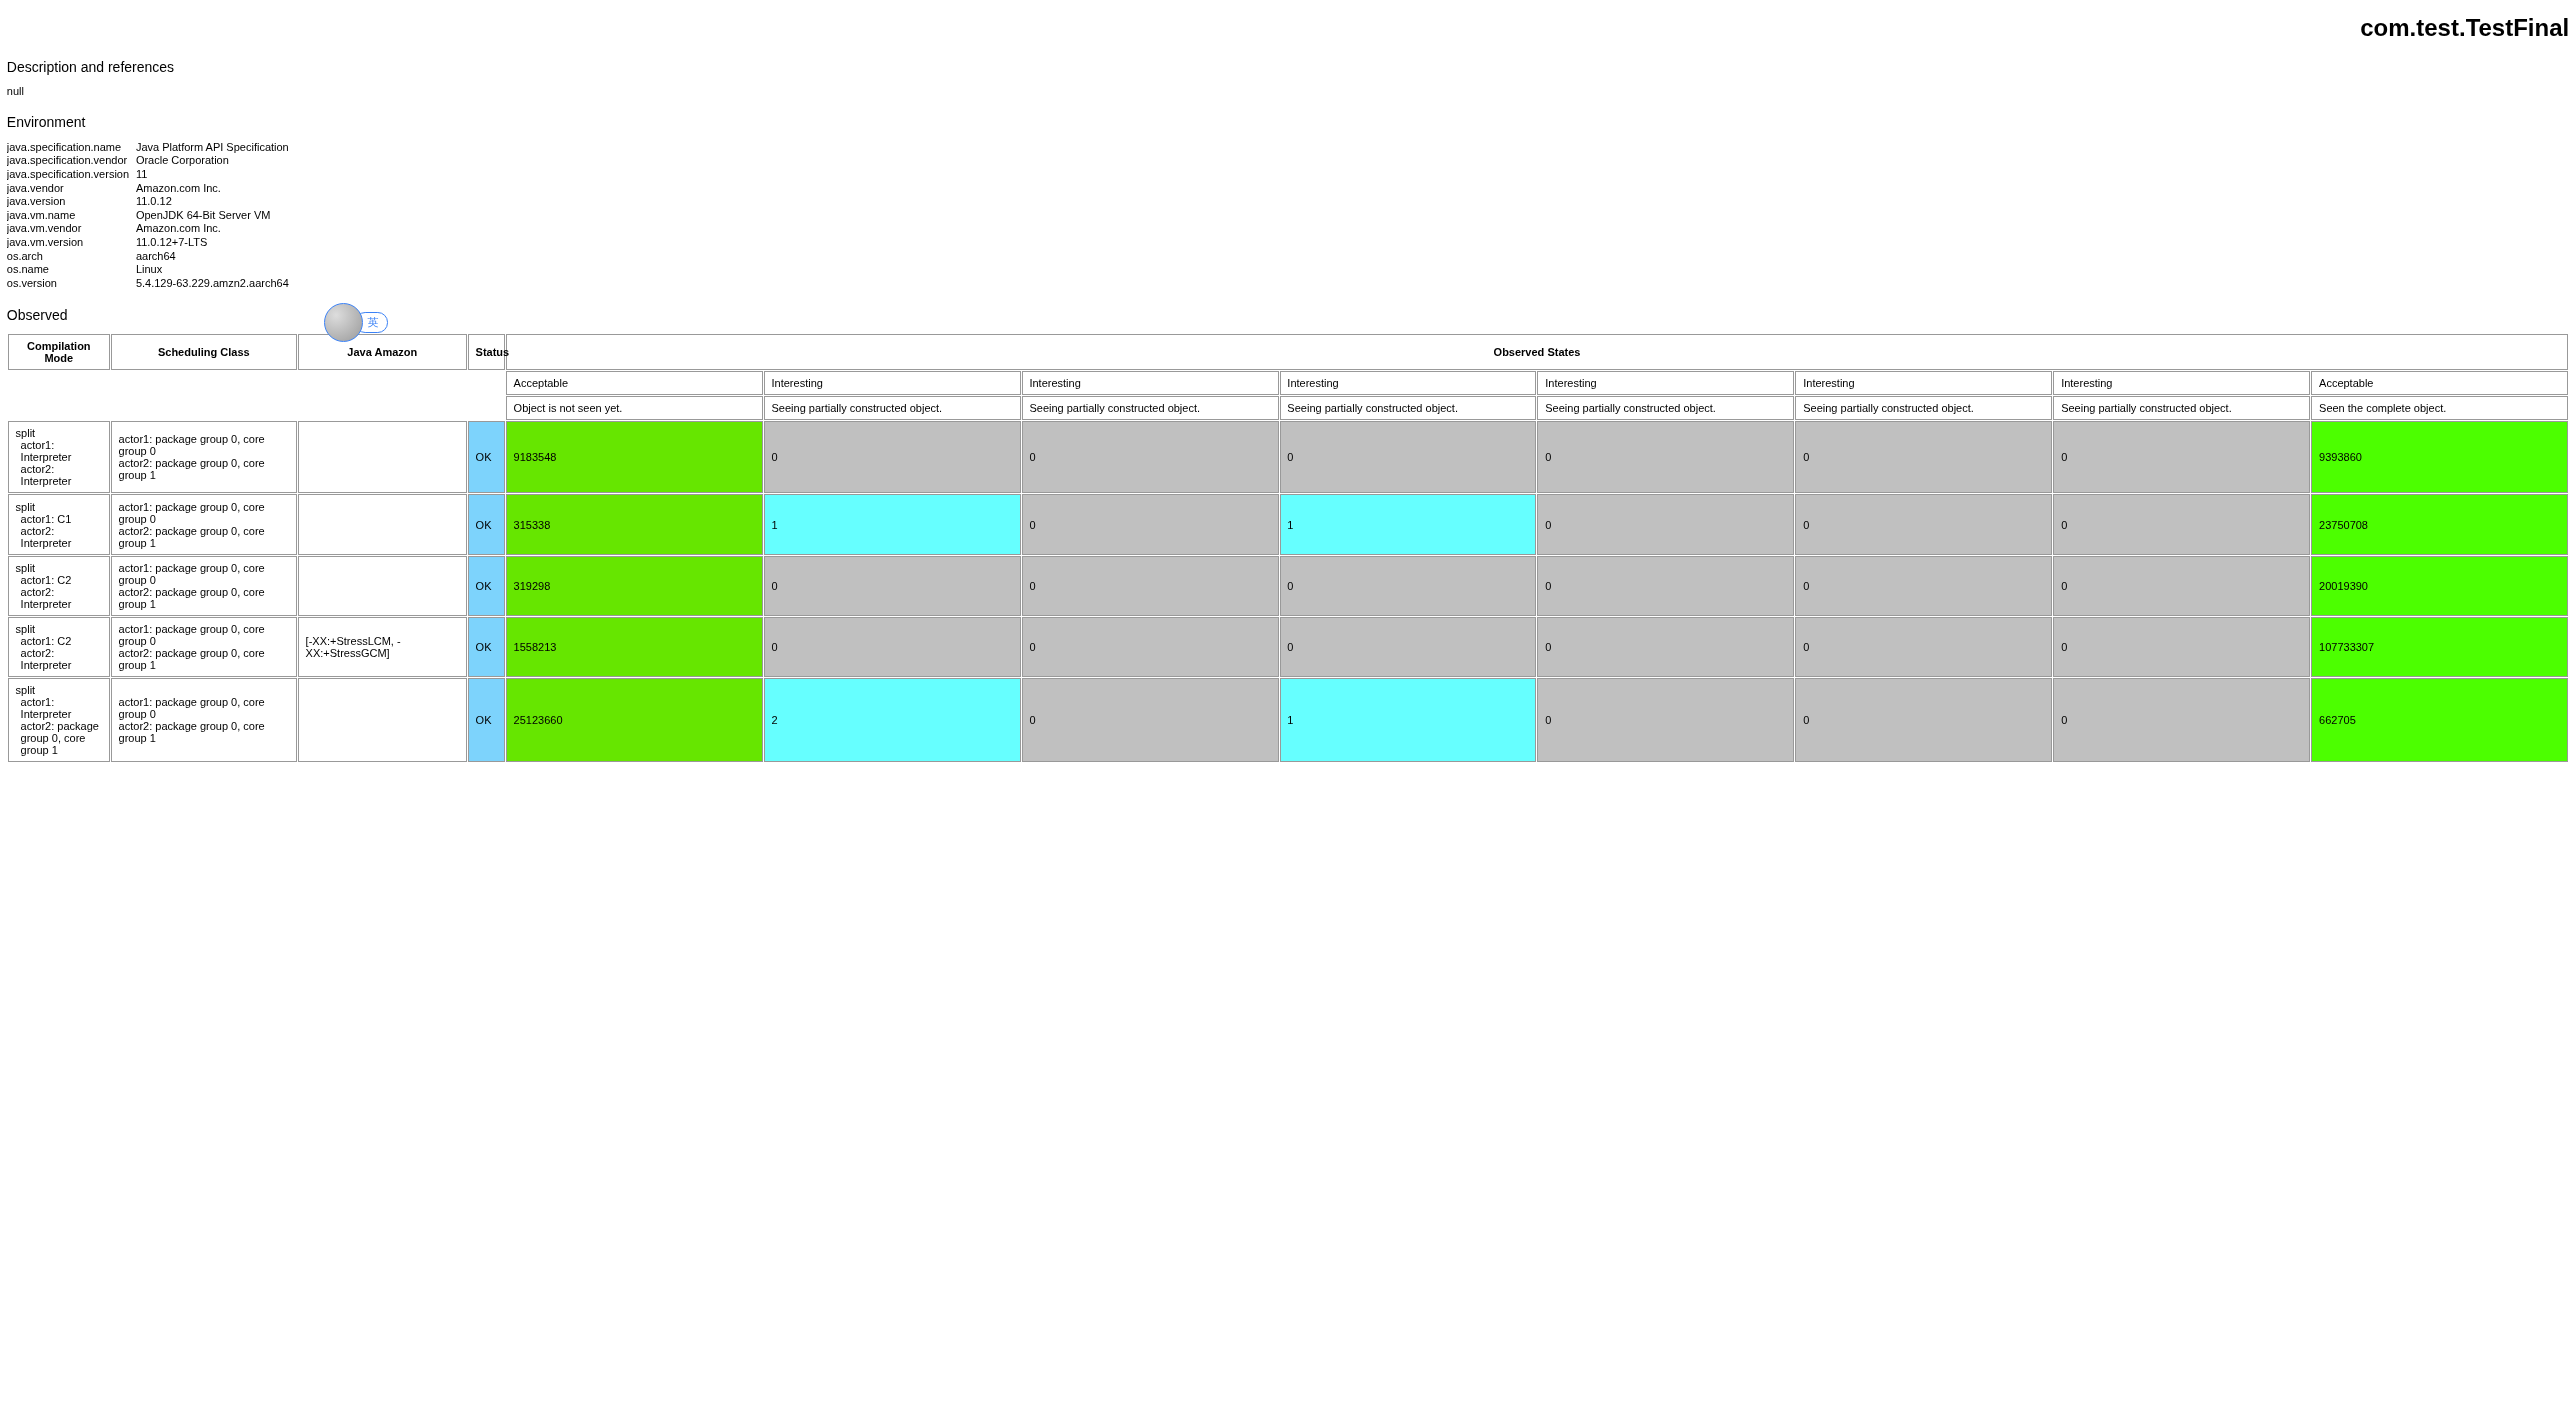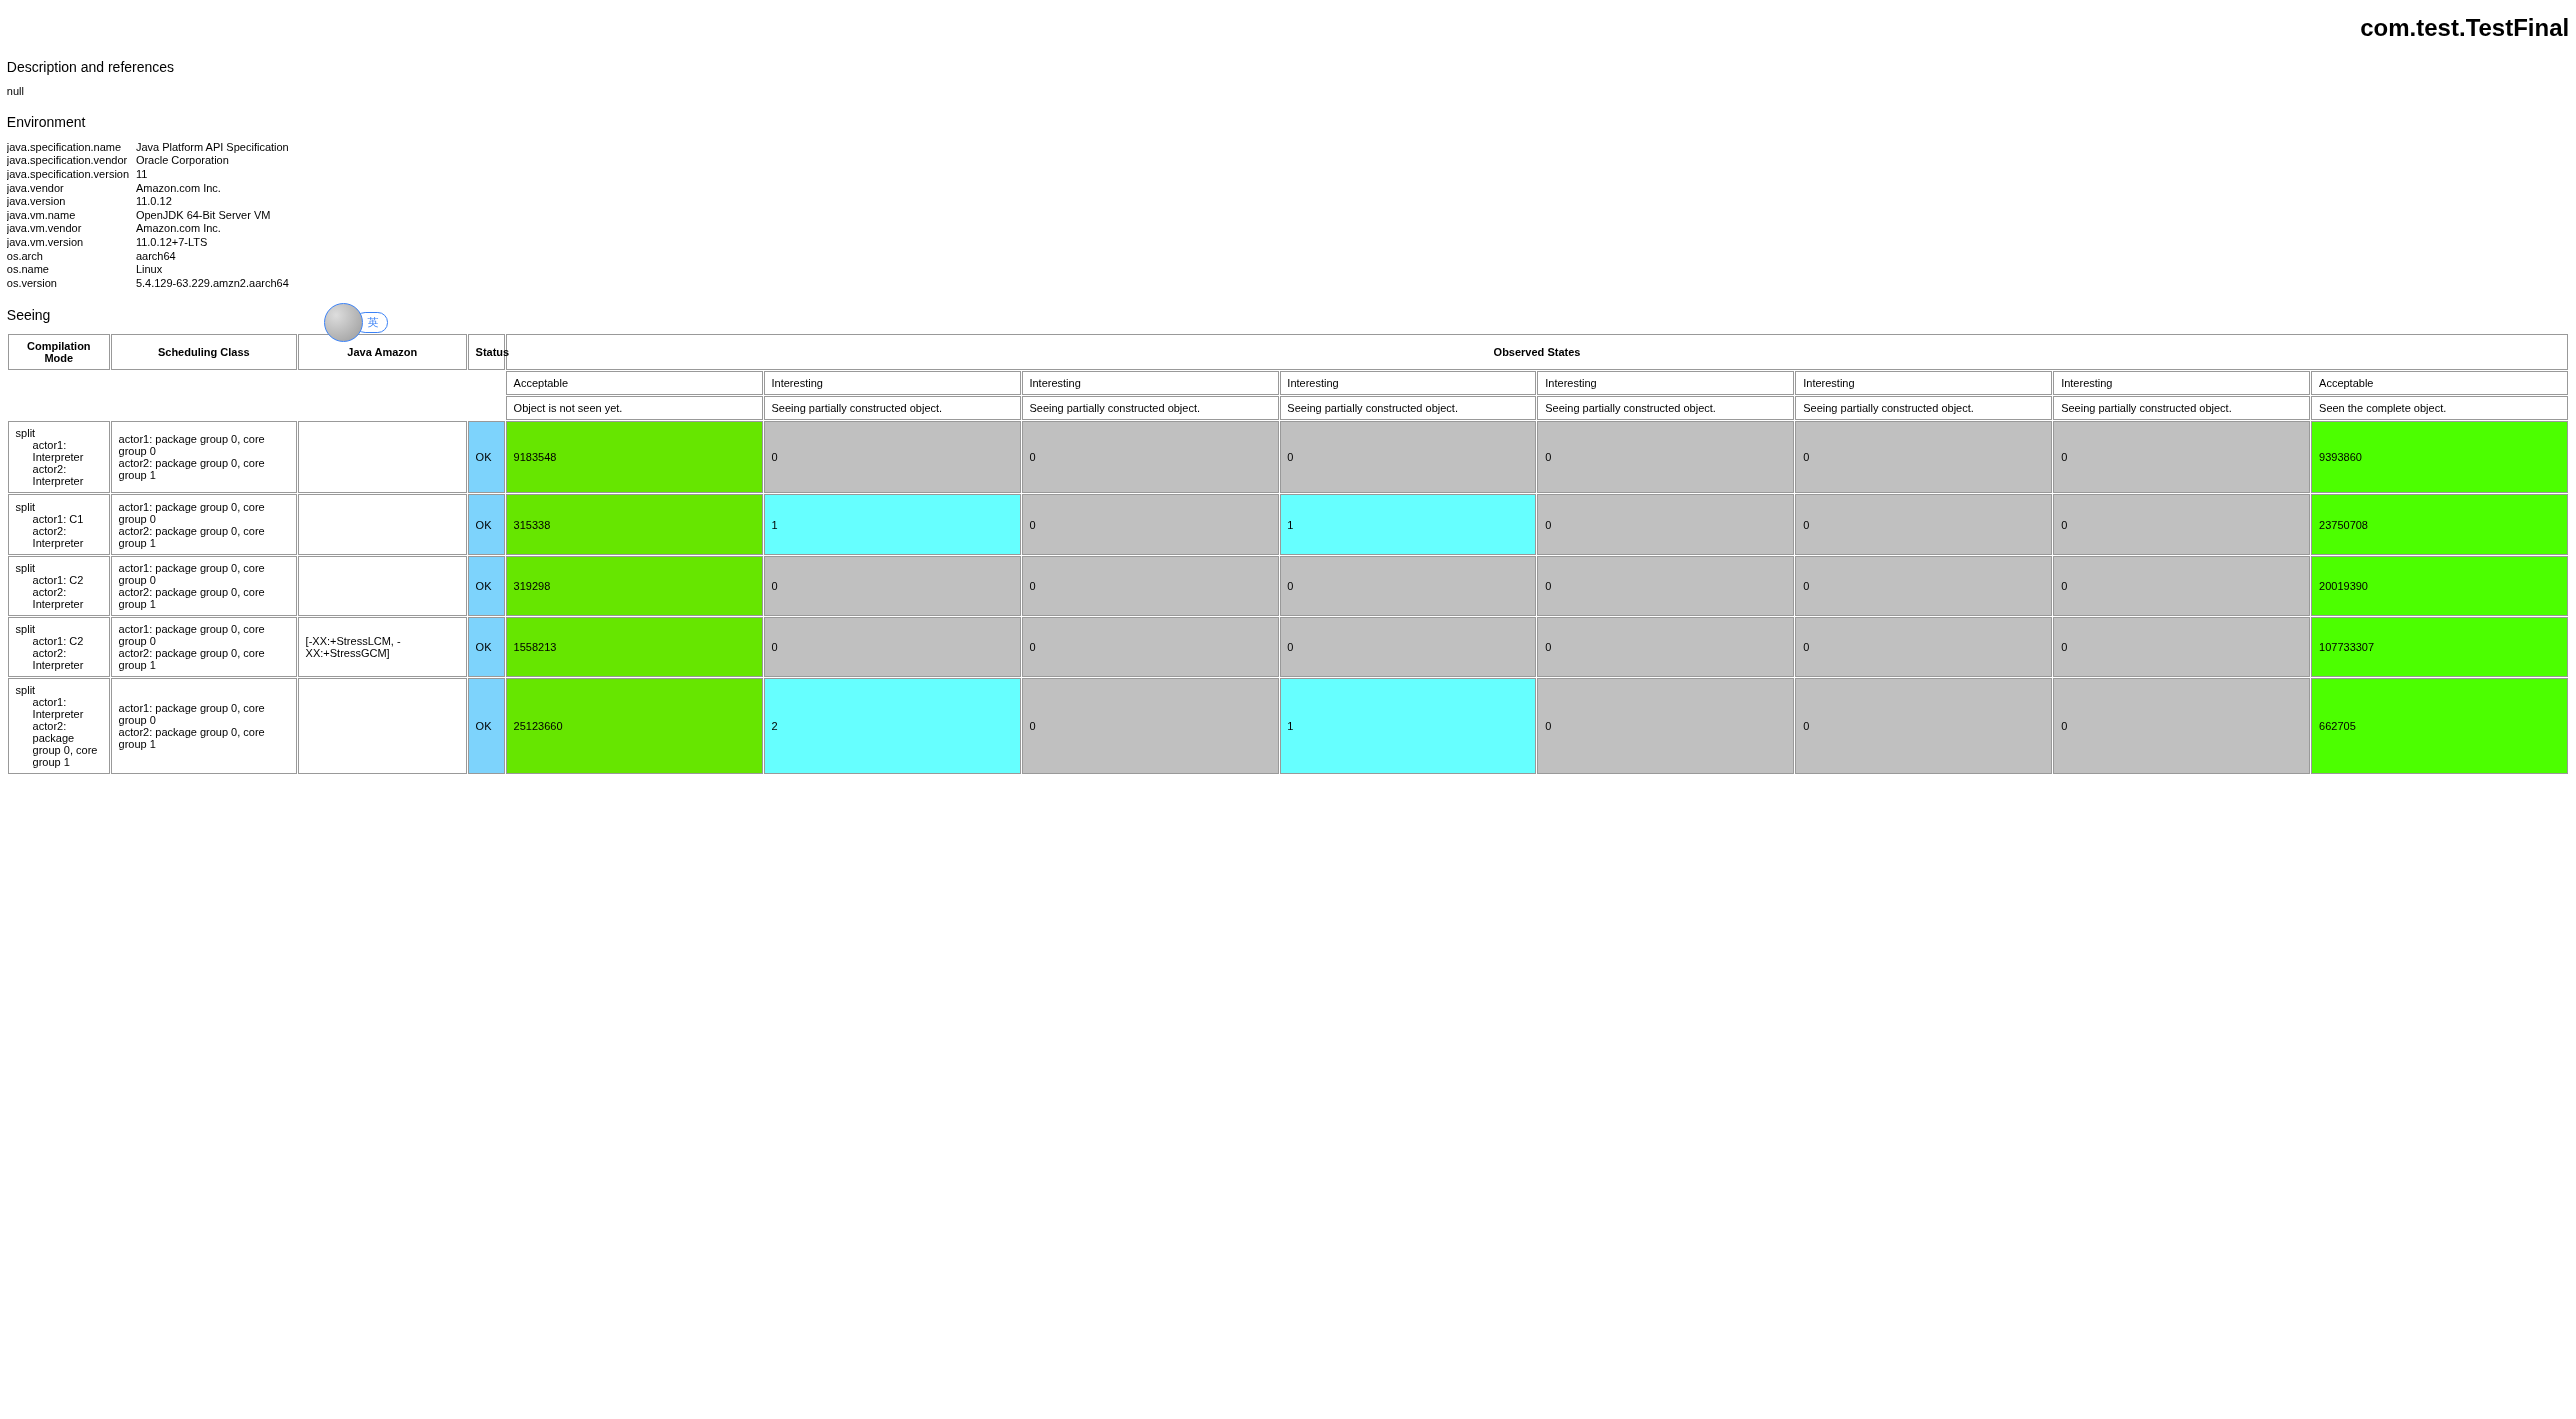--- a/index.html
+++ b/index.html
@@ -43,21 +43,21 @@
   .interp-cell { text-align:left; }
   .desc-cell { text-align:left; vertical-align:top; }
 
   .status-ok { background:#7dd3fc; color:#000; text-align:center; font-weight:normal; }
   .count-green { background:#66e600; text-align:right; }
   .count-brightgreen { background:#4cff00; text-align:right; }
   .count-gray { background:#c0c0c0; text-align:right; }
   .count-cyan { background:#66ffff; text-align:right; }
 
   .mode-cell { vertical-align:top; }
-  .mode-cell .indent { margin-left:17px; display:block; }
+  .mode-cell .indent { margin-left:5px; display:block; }
 
   .sched-cell { vertical-align:top; }
   .opts-cell { vertical-align:middle; text-align:left; }
 
   
   .avatar-badge {
     position: absolute;
     left: 324px;
     top: 303px;
     display: flex;
@@ -140,21 +140,21 @@
         <td>5.4.129-63.229.amzn2.aarch64</td>
       </tr>
     </tbody>
 </table>
 
 <div class="avatar-badge">
   <div class="avatar-circle"></div>
   <div class="avatar-pill">英</div>
 </div>
 
-<h2>Seeing</h2>
+<h2>Observed</h2>
 
 <table class="results">
   <colgroup>
     <col class="col-comp">
       <col class="col-sched">
       <col class="col-opts">
       <col class="col-status">
     <col class="col-state">
       <col class="col-state">
       <col class="col-state">

